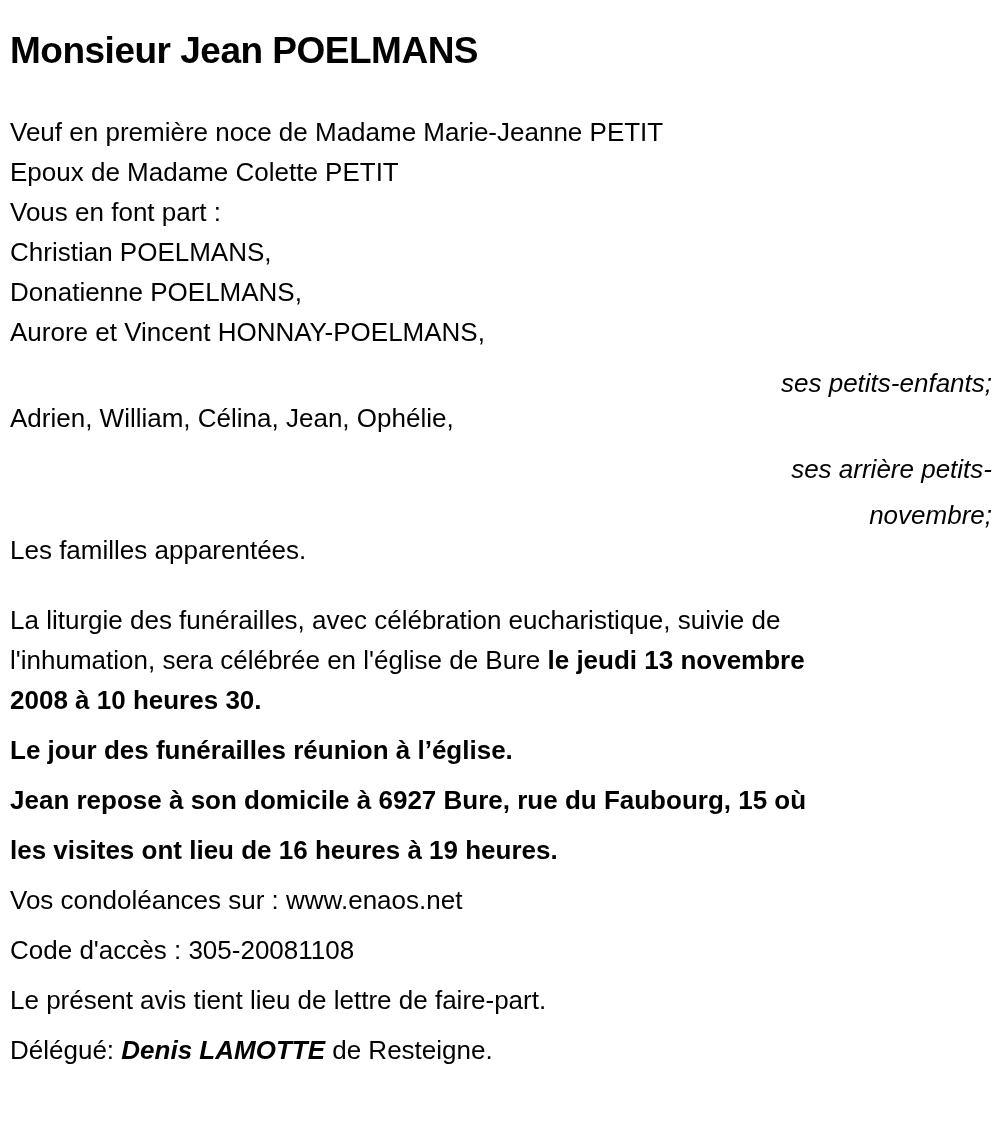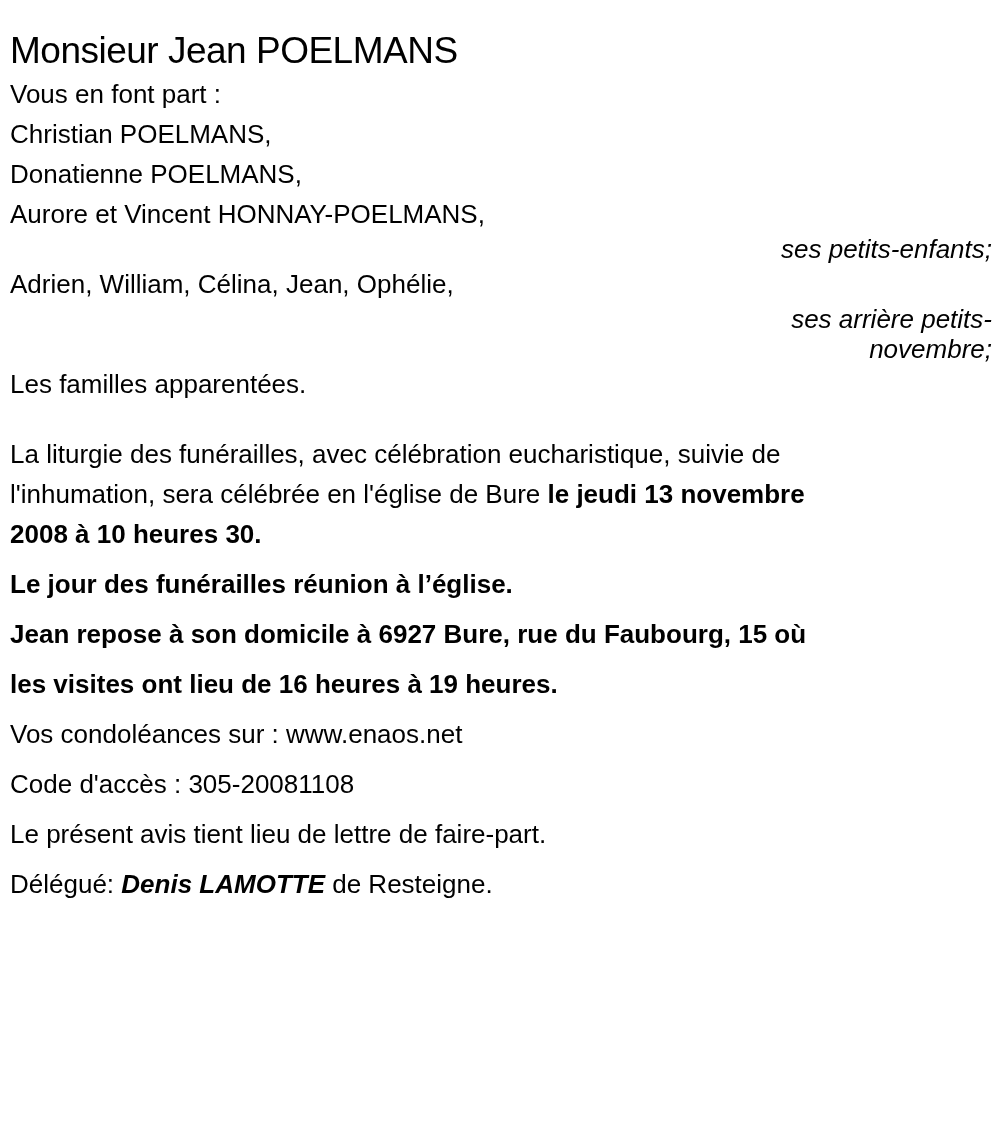--- a/index.html
+++ b/index.html
@@ -14,51 +14,56 @@
     width: 1000px;
     height: 1141px;
     box-sizing: border-box;
     padding: 28px 8px 0 10px;
     overflow: hidden;
     background: #ffffff;
   }
   .title {
     margin: 0;
     font-size: 37px;
-    font-weight: 400;
+    font-weight: 700;
     line-height: 46px;
     letter-spacing: -0.5px;
     white-space: nowrap;
   }
   .line {
     font-size: 26px;
     line-height: 40px;
     white-space: nowrap;
   }
   .right {
     text-align: right;
     font-style: italic;
     line-height: 30px;
     white-space: nowrap;
+    margin-top: 16px;
   }
   .b  { font-weight: 700; }
   .bi { font-weight: 700; font-style: italic; }
   .spouse-block   { margin-top: 38px; }
   .birth-line     { margin-top: 48px; }
   .intro-line     { margin-top: 0; }
   .ceremony-block { margin-top: 30px; }
   .sp             { margin-top: 10px; }
 </style>
 </head>
 <body>
 
 <div class="page">
 
   <h1 class="title">Monsieur Jean POELMANS</h1>
 
+  <div class="spouse-block">
+    <div class="line">Veuf en première noce de Madame Marie-Jeanne PETIT</div>
+    <div class="line">Epoux de Madame Colette PETIT</div>
+  </div>
 
 
   <div class="line intro-line">Vous en font part :</div>
 
   <div class="line">Christian POELMANS,</div>
   <div class="line">Donatienne POELMANS,</div>
   <div class="line">Aurore et Vincent HONNAY-POELMANS,</div>
 
   <div class="line right">ses petits-enfants;</div>
 

